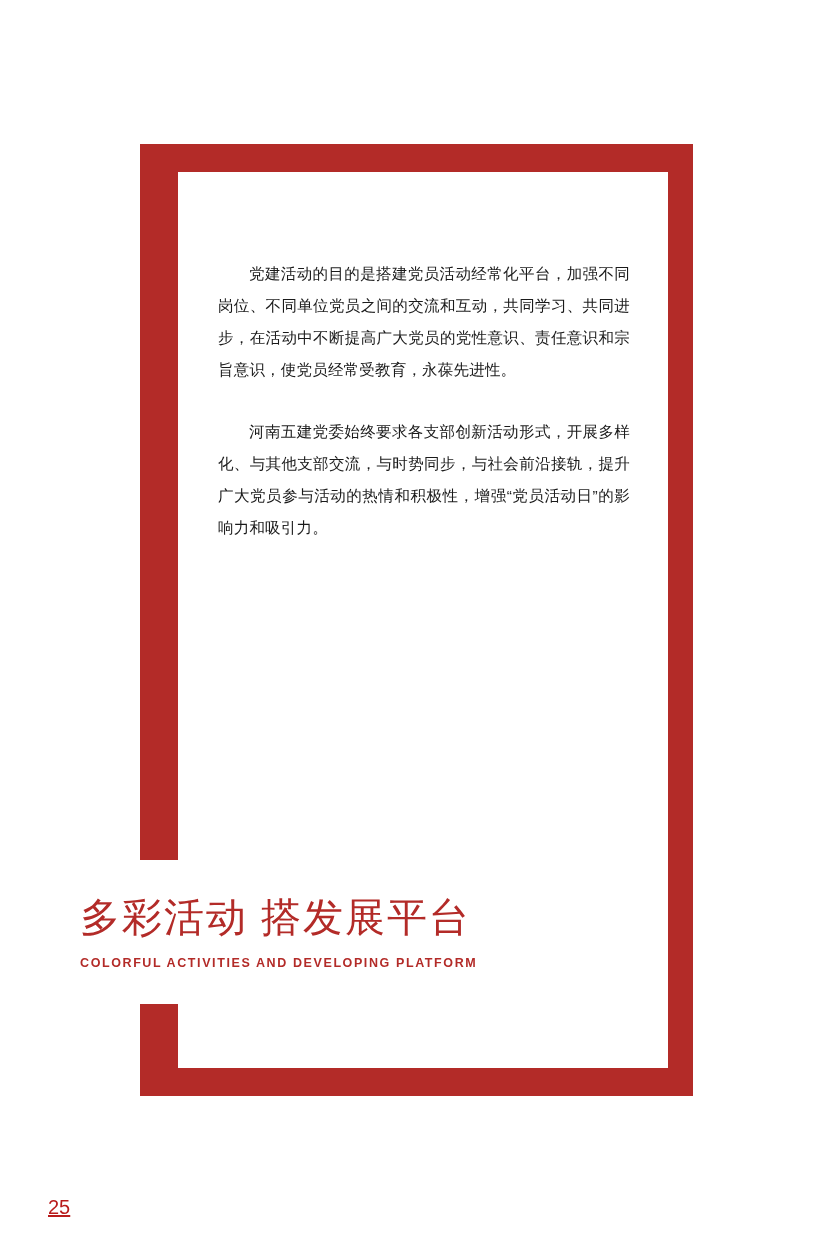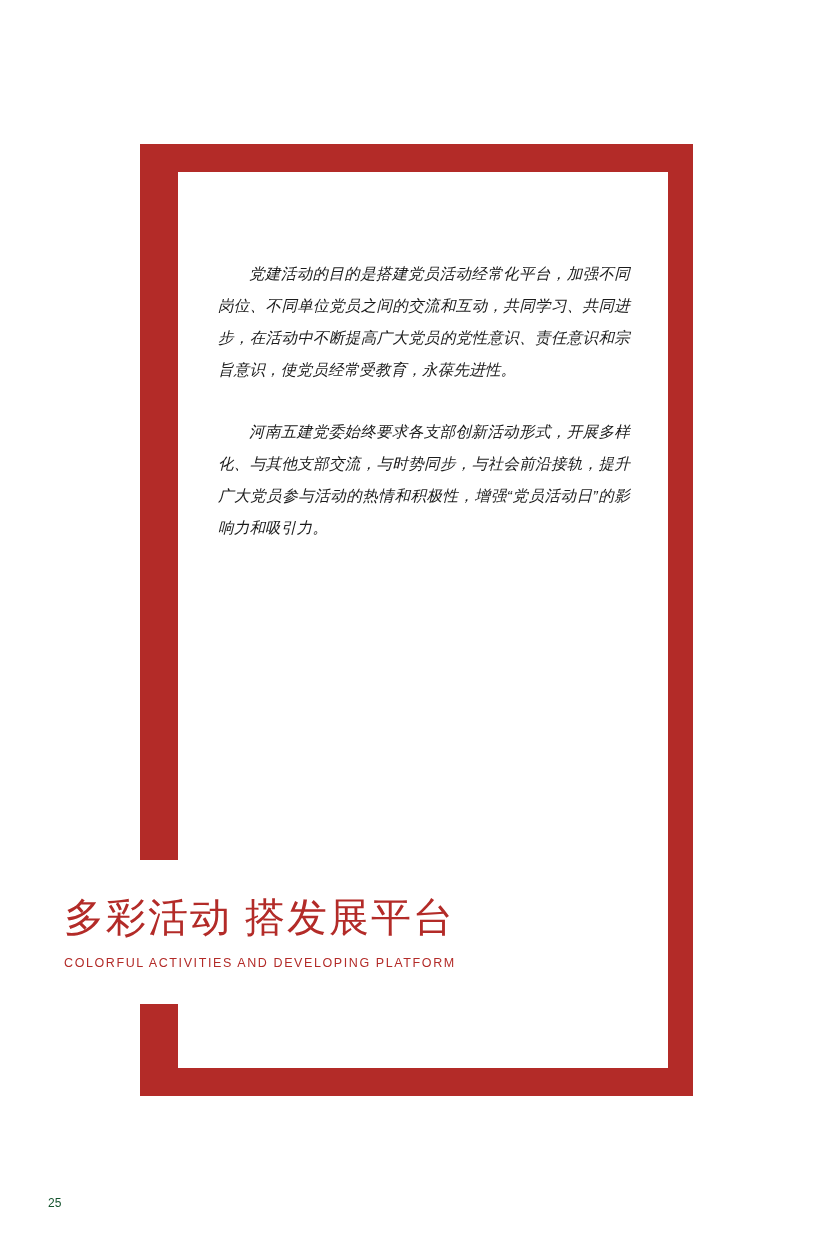--- a/index.html
+++ b/index.html
@@ -58,53 +58,53 @@
   }
 
   .para {
     color: #1a1a1a;
     font-size: 15.5px;
     line-height: 32px;
     text-indent: 2em;
     text-align: justify;
     margin: 0 0 30px 0;
     letter-spacing: 0.2px;
-    font-style: italic;
   }
 
   .title-block {
     position: absolute;
-    left: 64px;
+    left: 80px;
     top: 890px;
     width: 600px;
   }
 
   .title-cn {
     color: #b32b28;
     font-size: 40px;
     line-height: 54px;
     letter-spacing: 2px;
     font-weight: 400;
     margin: 0;
   }
 
   .title-en {
     color: #b32b28;
     font-size: 12.5px;
     letter-spacing: 1.6px;
     margin: 12px 0 12px 0;
-    font-weight: 400;
+    font-weight: 700;
   }
 
   .page-number {
     position: absolute;
     left: 48px;
     top: 1196px;
-    color: #14532d;
-    font-size: 12px;
+    color: #b91c1c;
+    font-size: 20px;
+    text-decoration: underline;
   }
 </style>
 </head>
 <body>
 
 <div class="page">
 
   <div class="frame"></div>
   <div class="inner-panel"></div>
   <div class="left-notch"></div>

